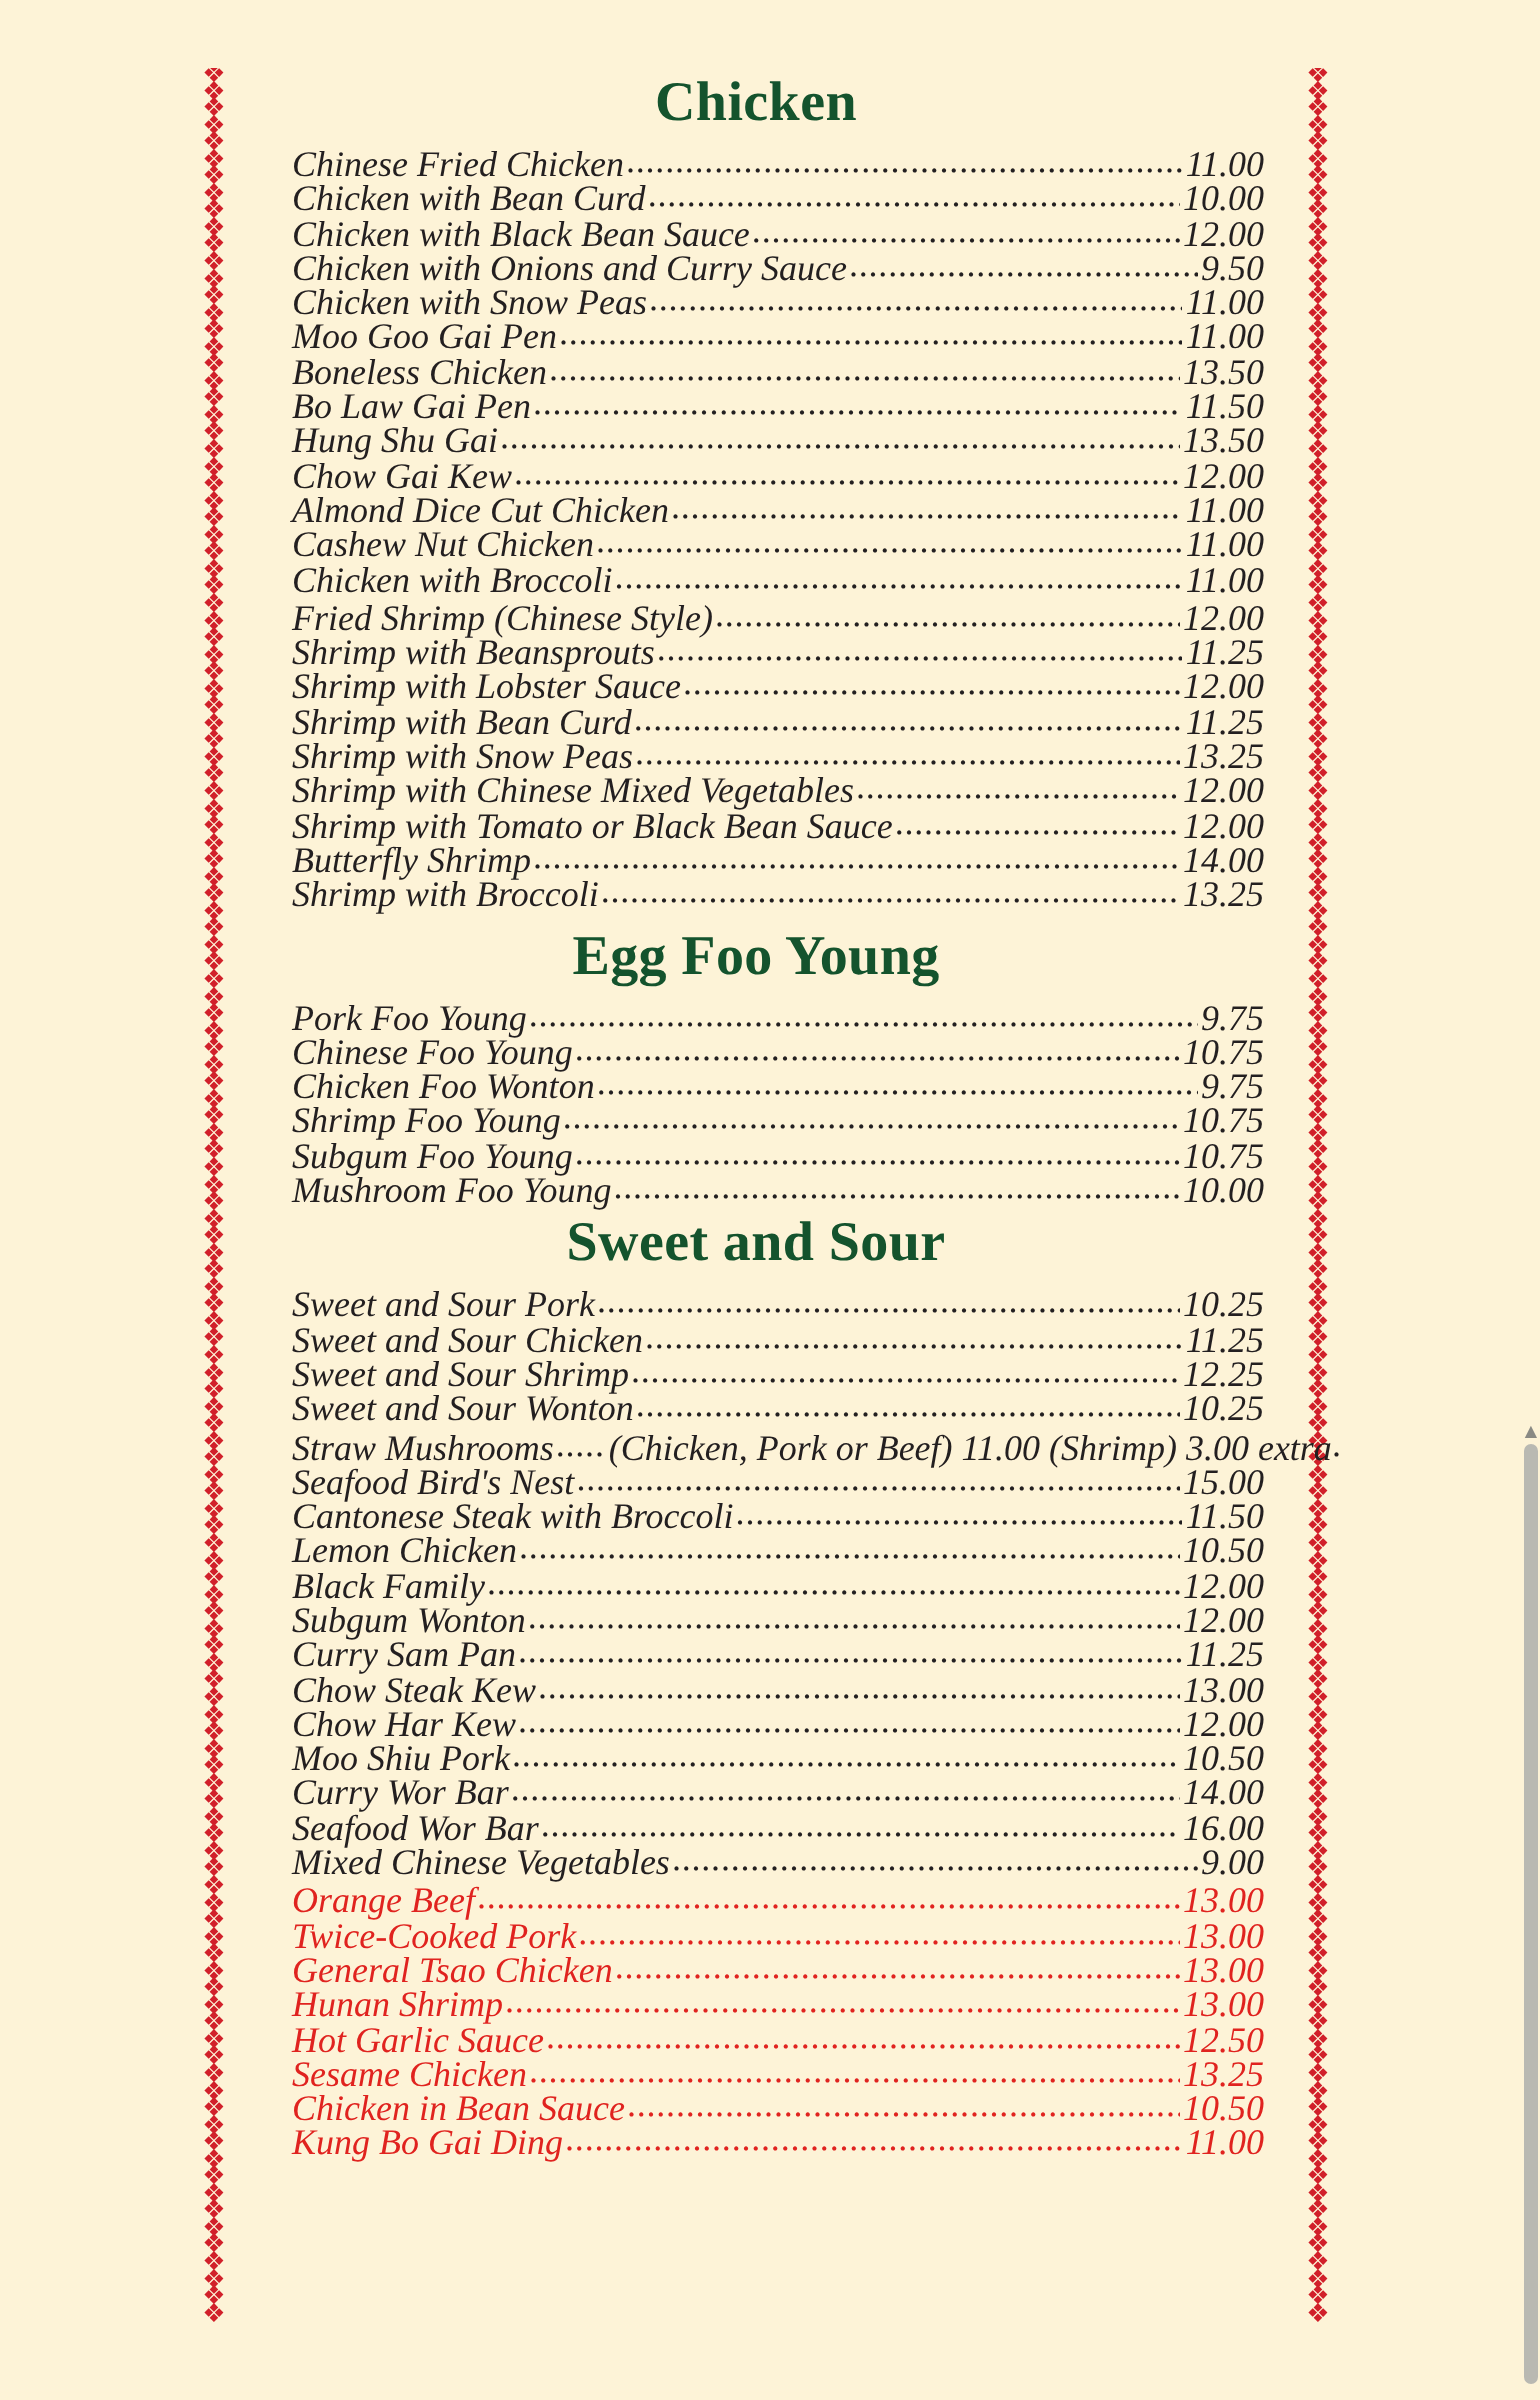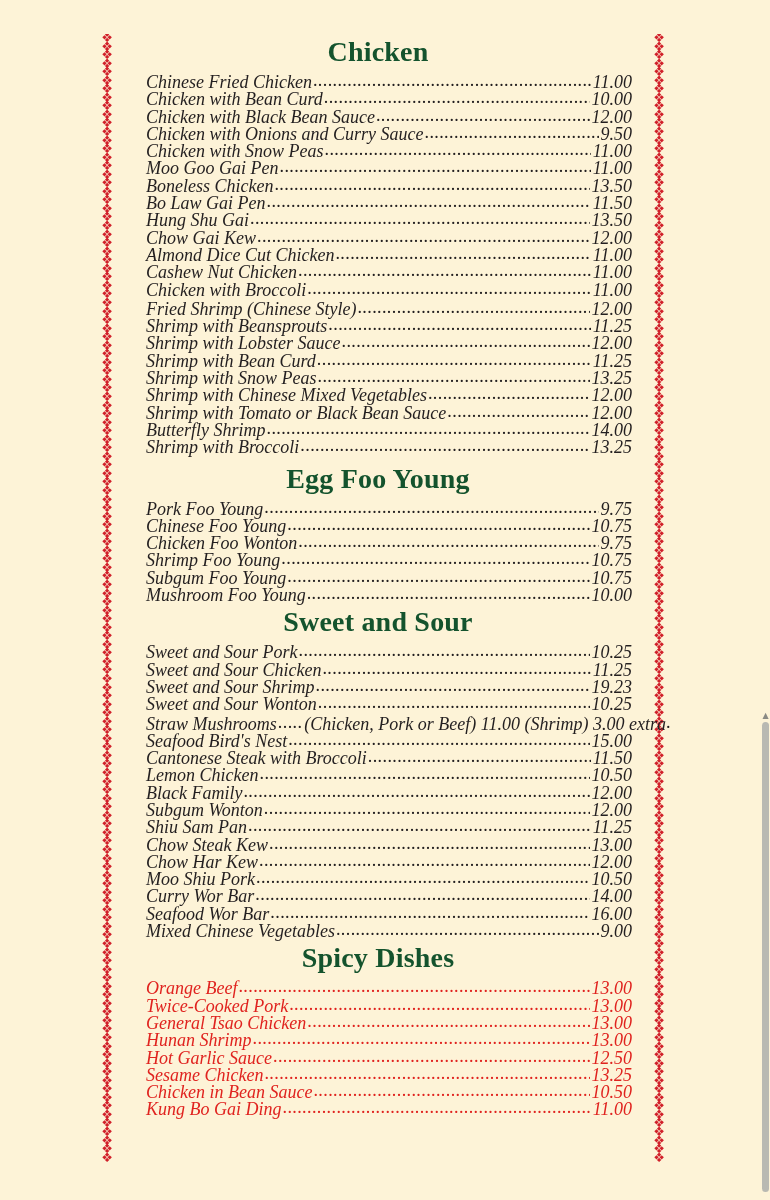--- a/index.html
+++ b/index.html
@@ -583,21 +583,21 @@
             <span class="price">10.25</span>
           </div>
           <div class="row">
             <span class="name">Sweet and Sour Chicken</span>
             <span class="dots">........................................................................................................................................................................................................</span>
             <span class="price">11.25</span>
           </div>
           <div class="row">
             <span class="name">Sweet and Sour Shrimp</span>
             <span class="dots">........................................................................................................................................................................................................</span>
-            <span class="price">19.23</span>
+            <span class="price">12.25</span>
           </div>
           <div class="row">
             <span class="name">Sweet and Sour Wonton</span>
             <span class="dots">........................................................................................................................................................................................................</span>
             <span class="price">10.25</span>
           </div>
         </div>
       </div>
       <div class="section chefs">
         <div class="items">
@@ -626,21 +626,21 @@
             <span class="name">Black Family</span>
             <span class="dots">........................................................................................................................................................................................................</span>
             <span class="price">12.00</span>
           </div>
           <div class="row">
             <span class="name">Subgum Wonton</span>
             <span class="dots">........................................................................................................................................................................................................</span>
             <span class="price">12.00</span>
           </div>
           <div class="row">
-            <span class="name">Shiu Sam Pan</span>
+            <span class="name">Curry Sam Pan</span>
             <span class="dots">........................................................................................................................................................................................................</span>
             <span class="price">11.25</span>
           </div>
           <div class="row">
             <span class="name">Chow Steak Kew</span>
             <span class="dots">........................................................................................................................................................................................................</span>
             <span class="price">13.00</span>
           </div>
           <div class="row">
             <span class="name">Chow Har Kew</span>
@@ -663,21 +663,20 @@
             <span class="price">16.00</span>
           </div>
           <div class="row">
             <span class="name">Mixed Chinese Vegetables</span>
             <span class="dots">........................................................................................................................................................................................................</span>
             <span class="price">9.00</span>
           </div>
         </div>
       </div>
       <div class="section spicy">
-        <div class="section-title">Spicy Dishes</div>
         <div class="items">
           <div class="row">
             <span class="name">Orange Beef</span>
             <span class="dots">........................................................................................................................................................................................................</span>
             <span class="price">13.00</span>
           </div>
           <div class="row">
             <span class="name">Twice-Cooked Pork</span>
             <span class="dots">........................................................................................................................................................................................................</span>
             <span class="price">13.00</span>

